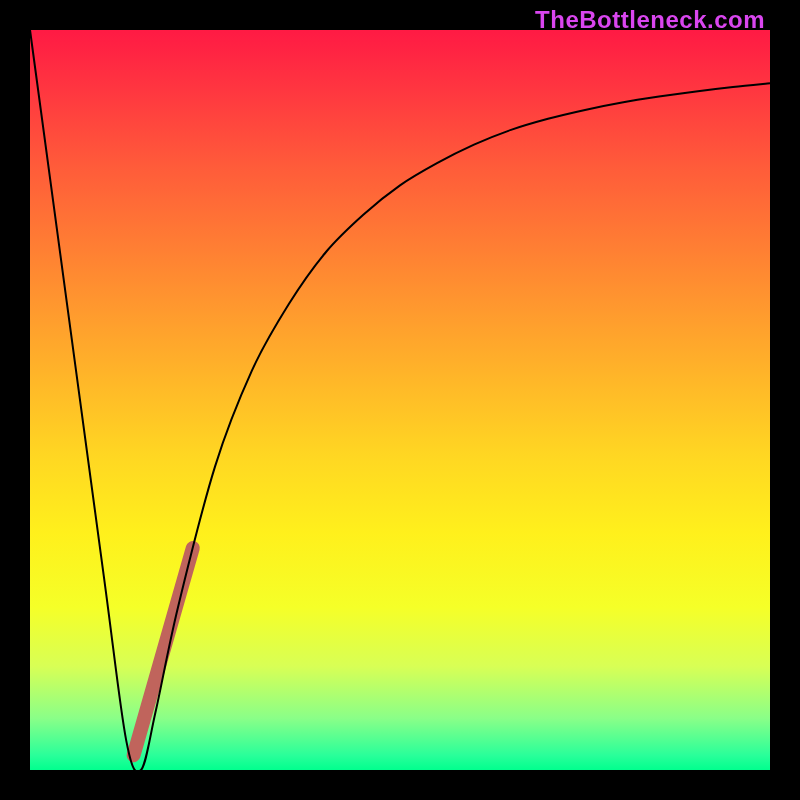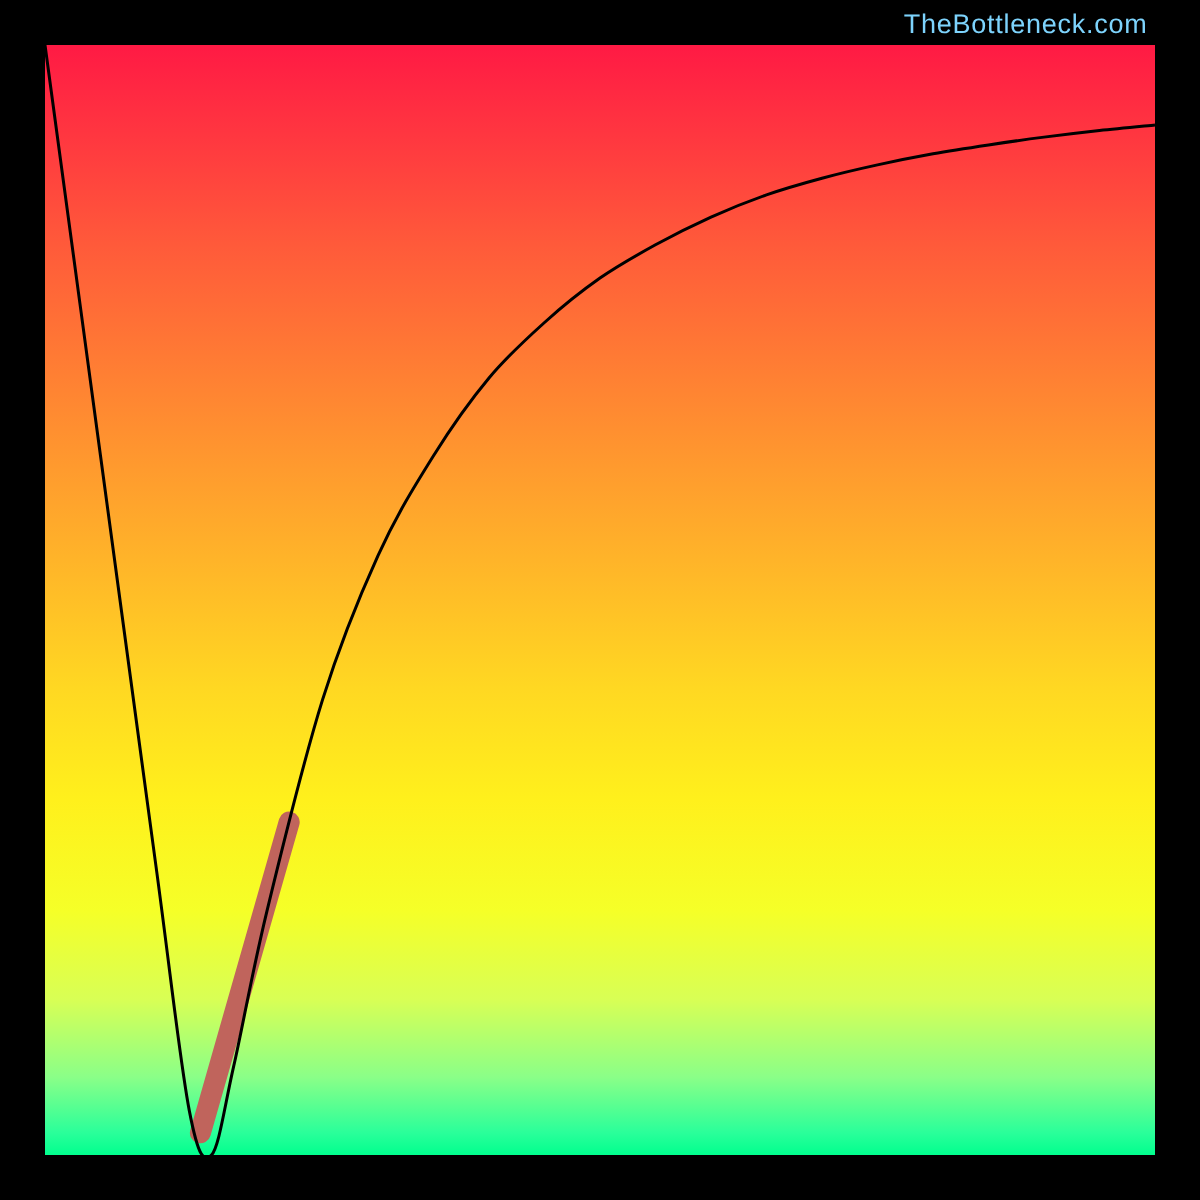--- a/index.html
+++ b/index.html
@@ -23,23 +23,23 @@
         #f5ff28 78%,
         #d8ff55 86%,
         #8aff88 93%,
         #2aff9a 98%,
         #01ff8e 100%);
     }
     .watermark {
       position: absolute;
       top: 6px;
       right: 35px;
-      color: #7dd3fc;
-      font-size: 18px;
-      font-weight: 400;
+      color: #d946ef;
+      font-size: 24px;
+      font-weight: 700;
       letter-spacing: 0.5px;
     }
     svg.curve-layer {
       position: absolute;
       left: 0; top: 0;
       width: 740px; height: 740px;
       overflow: visible;
     }
     .black-curve { fill: none; stroke: #000; stroke-width: 2; }
     .highlight-curve { fill: none; stroke: #c0645c; stroke-width: 14; stroke-linecap: round; }

